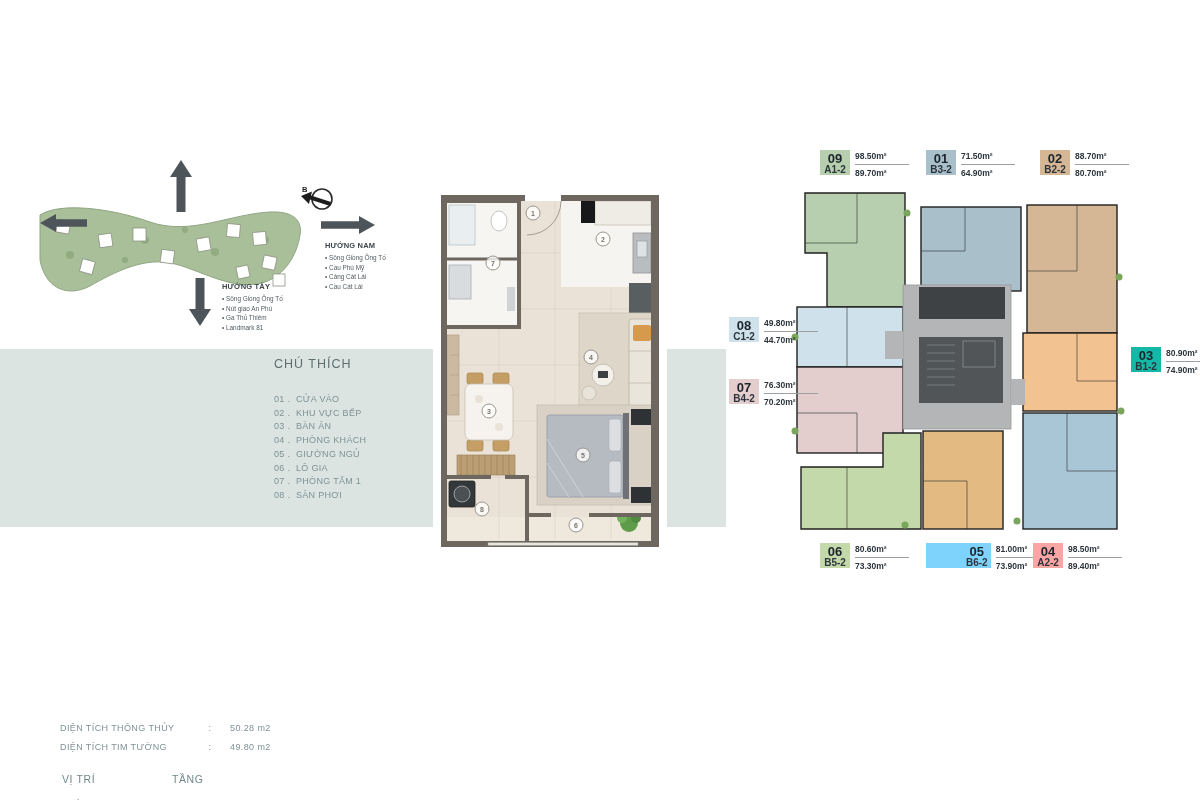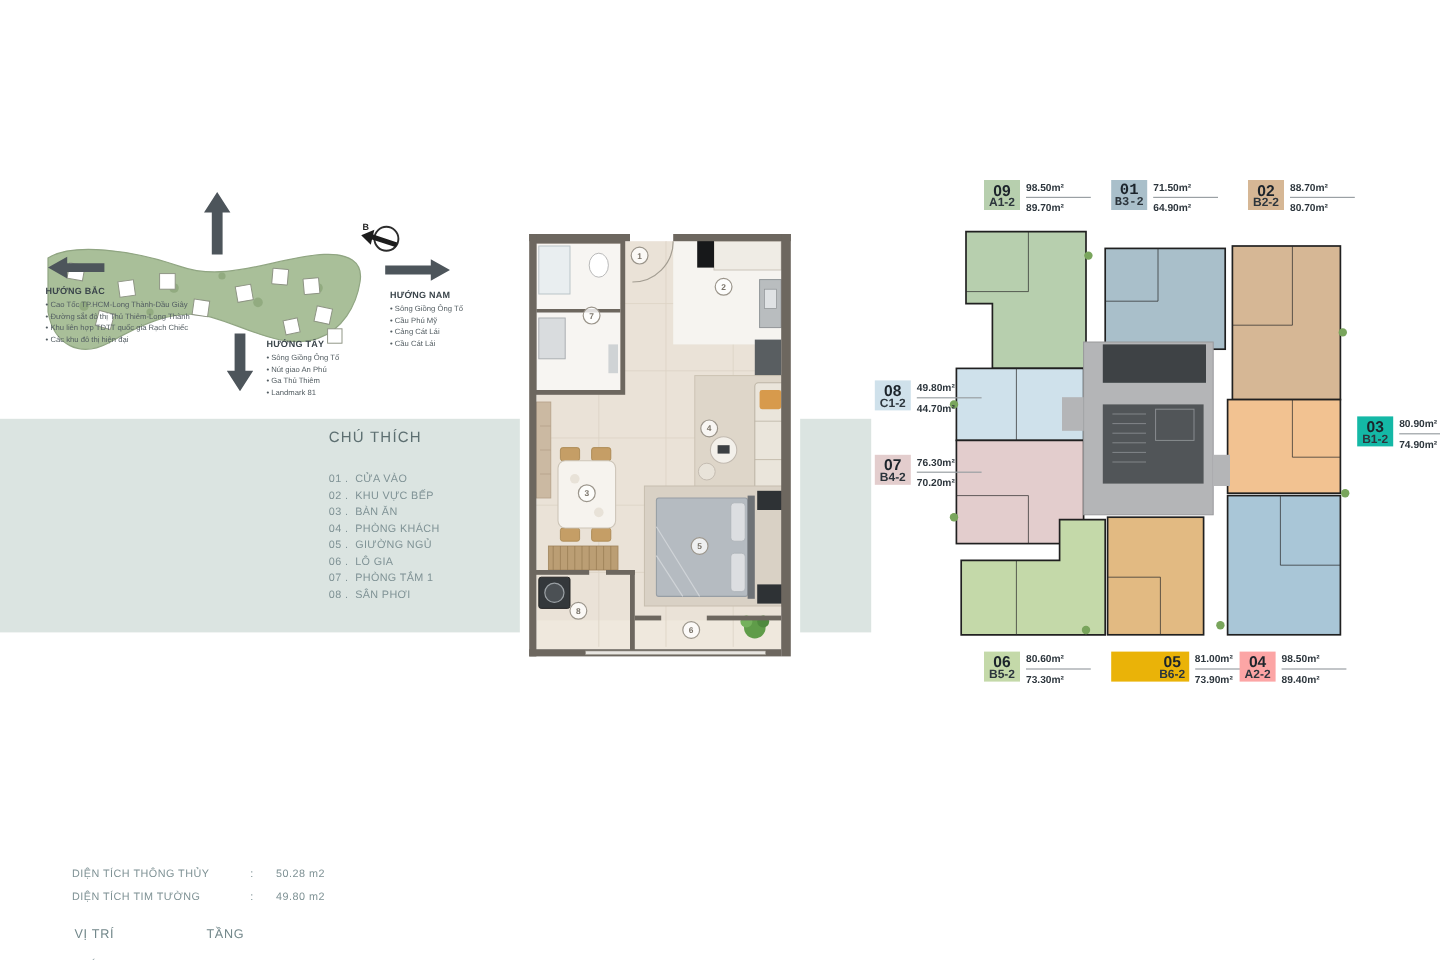--- a/index.html
+++ b/index.html
@@ -108,29 +108,20 @@
       <path d="M185 186 L174 169 L180.5 169 L180.5 138 L189.5 138 L189.5 169 L196 169 Z"></path>
     </g>
 
     <g>
       <circle cx="307" cy="59" r="10" fill="none" stroke="#2c2c2c" stroke-width="1.6"></circle>
       <path d="M286 56 L297 51.5 L296 55.5 L316 62 L315 66 L295 59.5 L294 64 Z" fill="#1d1d1d"></path>
       <text x="287" y="52" font-size="7.5" font-weight="bold" fill="#1d1d1d">B</text>
     </g>
   </svg>
 
-  <div class="dir-block" style="left:38px;top:238px">
-    <div class="dir-title">HƯỚNG BẮC</div>
-    <ul class="dir-list">
-      <li>Cao Tốc TP.HCM-Long Thành-Dầu Giây</li>
-      <li>Đường sắt đô thị Thủ Thiêm-Long Thành</li>
-      <li>Khu liên hợp TDTT quốc gia Rạch Chiếc</li>
-      <li>Các khu đô thị hiện đại</li>
-    </ul>
-  </div>
   <div class="dir-block" style="left:325px;top:241px">
     <div class="dir-title">HƯỚNG NAM</div>
     <ul class="dir-list">
       <li>Sông Giồng Ông Tố</li>
       <li>Cầu Phú Mỹ</li>
       <li>Cảng Cát Lái</li>
       <li>Cầu Cát Lái</li>
     </ul>
   </div>
   <div class="dir-block" style="left:222px;top:282px">
@@ -324,21 +315,21 @@
     <div class="ubadge" style="background: rgb(183, 207, 174);">
       <div class="uno">09</div>
       <div class="ucode">A1-2</div>
     </div>
     <div class="uareas">
       <div class="ugross">98.50m²</div>
       <div class="unet">89.70m²</div>
     </div>
   </div>
   <div class="unit" style="left:926px;top:150px">
-    <div class="ubadge" style="background: rgb(169, 191, 202); font-family: Liberation Mono, monospace;">
+    <div class="ubadge" style="background: rgb(169, 191, 202);">
       <div class="uno">01</div>
       <div class="ucode">B3-2</div>
     </div>
     <div class="uareas">
       <div class="ugross">71.50m²</div>
       <div class="unet">64.90m²</div>
     </div>
   </div>
   <div class="unit" style="left:1040px;top:150px">
     <div class="ubadge" style="background: rgb(214, 183, 149);">
@@ -384,21 +375,21 @@
     <div class="ubadge" style="background: rgb(196, 217, 169);">
       <div class="uno">06</div>
       <div class="ucode">B5-2</div>
     </div>
     <div class="uareas">
       <div class="ugross">80.60m²</div>
       <div class="unet">73.30m²</div>
     </div>
   </div>
   <div class="unit" style="left:926px;top:543px">
-    <div class="ubadge" style="background: #eab308; padding-left: 40px;">
+    <div class="ubadge" style="background: #7dd3fc; padding-left: 40px;">
       <div class="uno">05</div>
       <div class="ucode">B6-2</div>
     </div>
     <div class="uareas">
       <div class="ugross">81.00m²</div>
       <div class="unet">73.90m²</div>
     </div>
   </div>
   <div class="unit" style="left:1033px;top:543px">
     <div class="ubadge" style="background: #fca5a5;">

